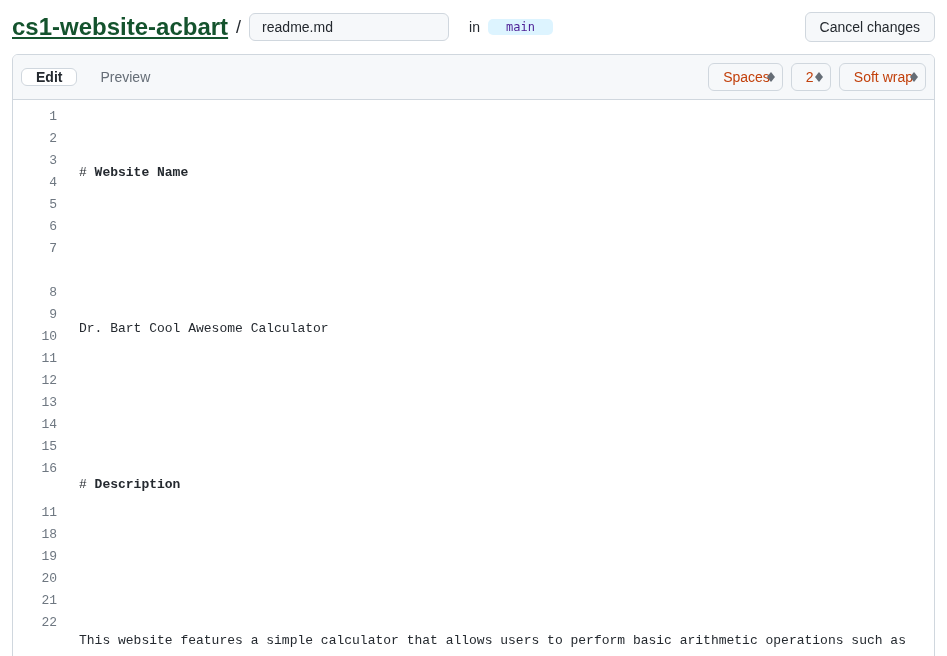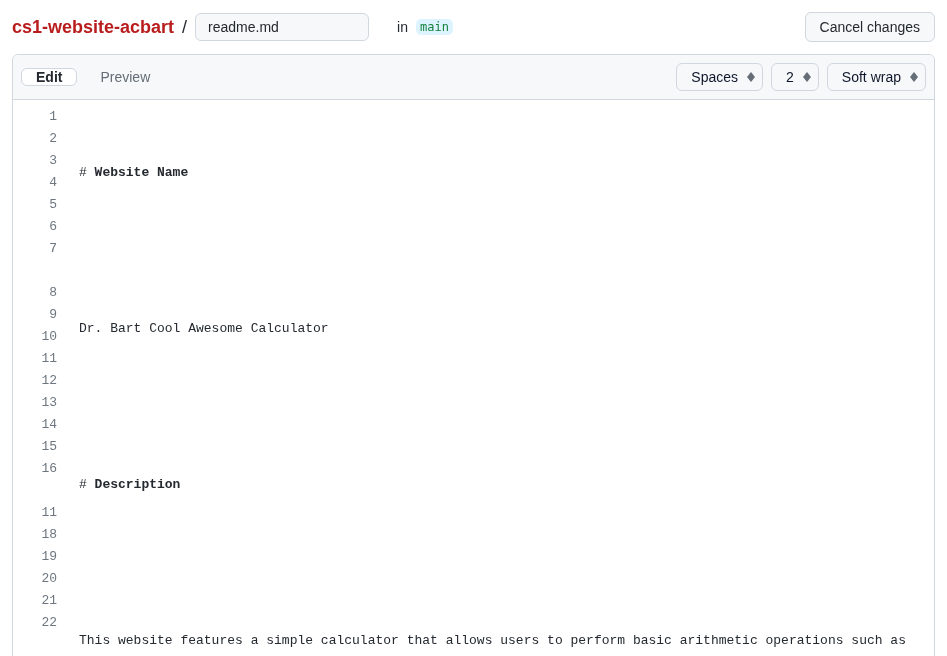--- a/index.html
+++ b/index.html
@@ -10,46 +10,47 @@
       background: #ffffff;
       padding: 12px;
     }
     .top-bar {
       display: flex;
       align-items: center;
       gap: 8px;
       margin-bottom: 12px;
     }
     .repo-link {
-      color: #b91c1c;
+      color: #14532d;
+      font-size: 24px;
+      font-weight: 600;
+      cursor: pointer;
+      text-decoration: underline;
+    }
+    .slash {
+      color: #24292f;
       font-size: 18px;
-      font-weight: 600;
-      cursor: pointer;
-    }
-    .slash {
-      color: #24292f;
-      font-size: 18px;
     }
     .filename-input {
       border: 1px solid #d0d7de;
       border-radius: 6px;
       padding: 5px 12px;
       font-size: 14px;
       background: #f6f8fa;
-      width: 174px;
+      width: 200px;
       color: #24292f;
     }
     .in-label {
-      margin-left: 20px;
+      margin-left: 12px;
       color: #24292f;
     }
     .branch-label {
       background: #ddf4ff;
-      color: #15803d;
-      padding: 1px 4px;
+      color: #4c1d95;
+      padding: 1px 18px;
       border-radius: 5px;
       font-family: ui-monospace, SFMono-Regular, "SF Mono", Menlo, Consolas, monospace;
       font-size: 12px;
       font-weight: 400;
     }
     .spacer { flex: 1; }
     .btn {
       border: 1px solid #d0d7de;
       border-radius: 6px;
       padding: 6px 14px;
@@ -96,23 +97,23 @@
       font-weight: 600;
     }
     .select-wrap {
       position: relative;
       display: inline-block;
     }
     .select-btn {
       border: 1px solid #d0d7de;
       border-radius: 6px;
       background: #f6f8fa;
-      padding: 5px 24px 5px 14px;
-      font-size: 14px;
-      color: #0f172a;
+      padding: 5px 12px 5px 14px;
+      font-size: 14px;
+      color: #c2410c;
       cursor: pointer;
       font-weight: 400;
       min-width: 60px;
       text-align: left;
     }
     .select-arrows {
       position: absolute;
       right: 8px;
       top: 50%;
       transform: translateY(-50%);

